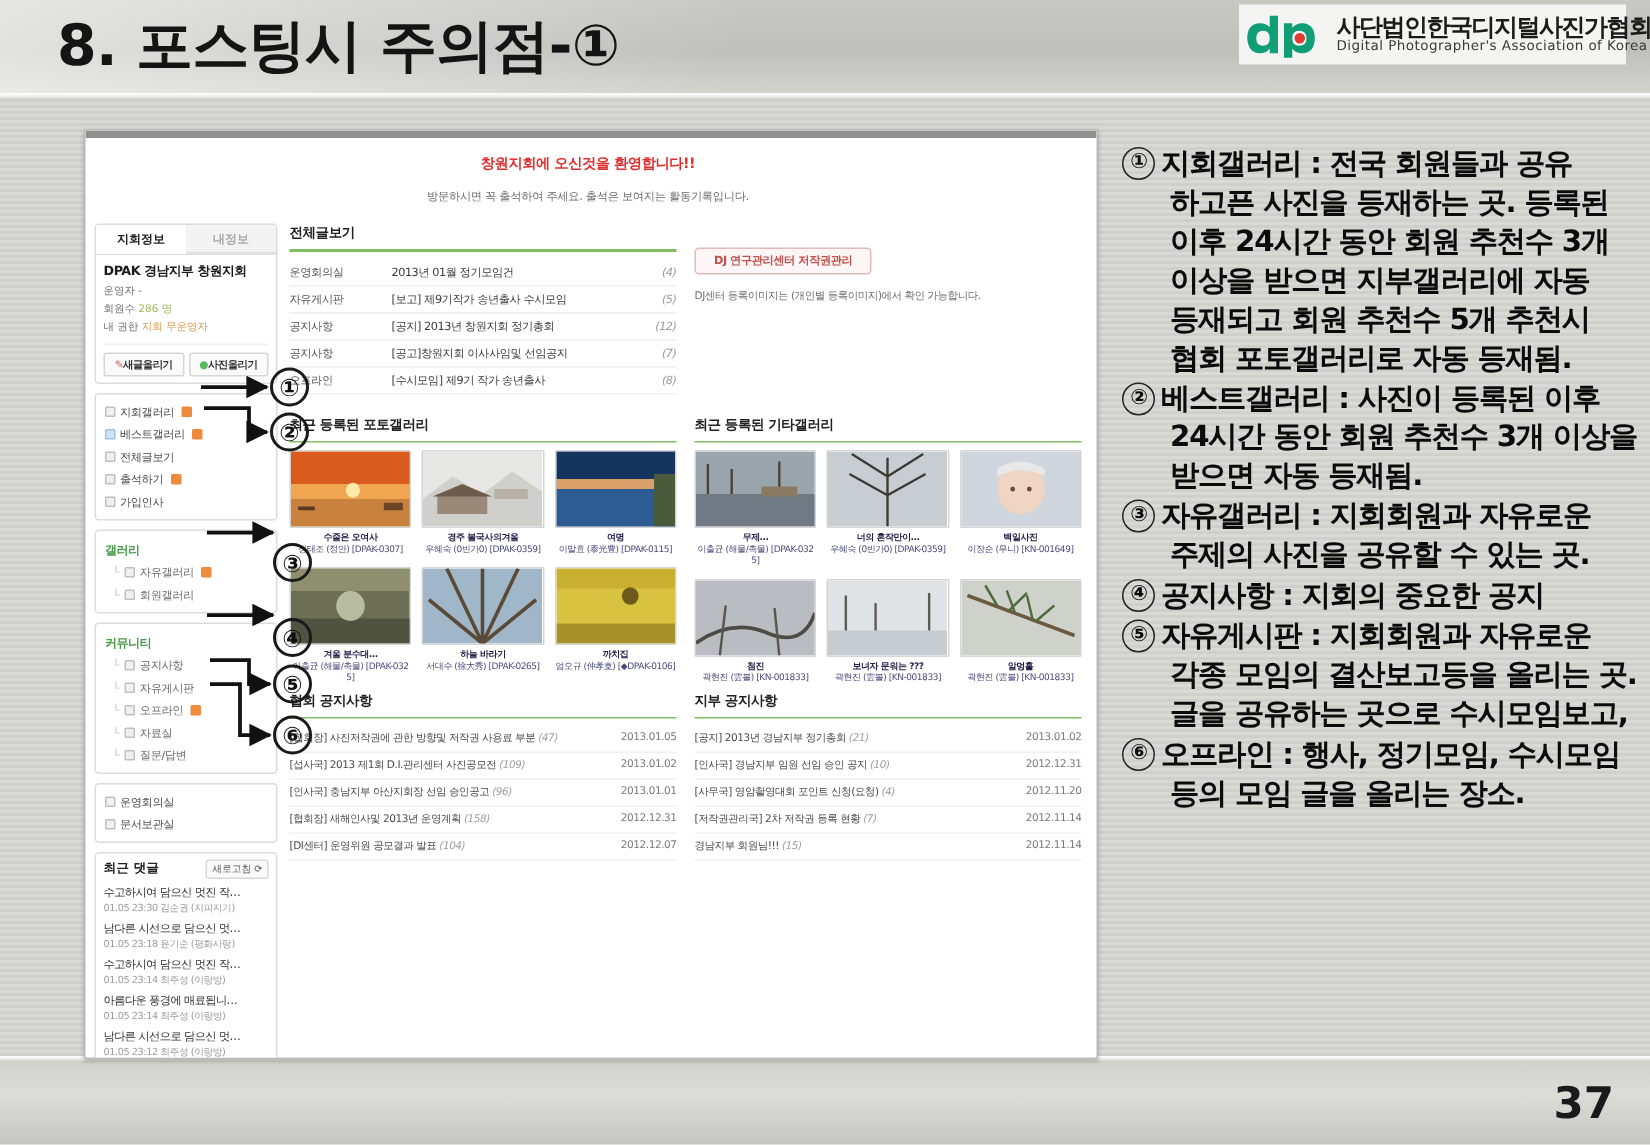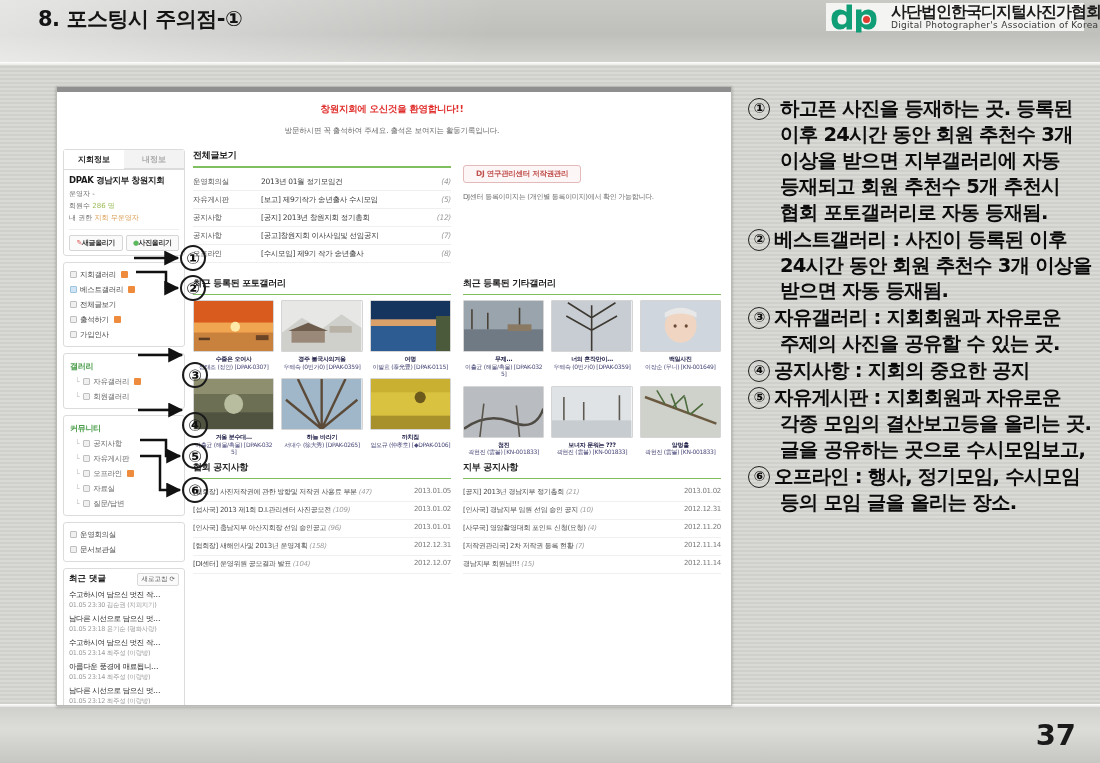--- a/index.html
+++ b/index.html
@@ -30,27 +30,27 @@
     background: linear-gradient(to bottom, #ffffff, #e8e8e5);
   }
   .bg-divider-bottom {
     position: absolute; left: 0; top: 704px; width: 1100px; height: 3px;
     background: linear-gradient(to bottom, #ffffff, #e2e2df);
   }
 
   
   .slide-title {
     position: absolute; left: 38px; top: 5px;
-    font-size: 21px; font-weight: bold; color: #141414;
+    font-size: 38px; font-weight: bold; color: #141414;
     letter-spacing: -0.5px; white-space: nowrap;
   }
 
   
   .logo-box {
-    position: absolute; left: 826px; top: 3px; width: 258px; height: 28px;
+    position: absolute; left: 826px; top: 3px; width: 258px; height: 40px;
     background: #f4f4f2; display: flex; align-items: center; padding-left: 4px;
   }
   .logo-mark { width: 56px; height: 34px; flex: 0 0 auto; }
   .logo-text { margin-left: 5px; line-height: 1.05; }
   .logo-kr { font-size: 16px; font-weight: bold; color: #1b1b1b; letter-spacing: -1px; white-space: nowrap;}
   .logo-en { font-size: 9px; color: #3a3a3a; letter-spacing: .3px; white-space: nowrap;}
 
   
   .explain {
     position: absolute; left: 748px; top: 96px; width: 348px;
@@ -660,20 +660,21 @@
   <div class="circ" style="left:182px; top:362px;">③</div>
   <div class="circ" style="left:182px; top:412px;">④</div>
   <div class="circ" style="left:182px; top:443px;">⑤</div>
   <div class="circ" style="left:182px; top:477px;">⑥</div>
 </div>
 
 <div class="explain">
   <div class="ex-item">
     <div class="ex-num">①</div>
     <div class="ex-body">
+      <span class="ln">지회갤러리 : 전국 회원들과 공유</span>
       <span class="ln ind">하고픈 사진을 등재하는 곳. 등록된</span>
       <span class="ln ind">이후 24시간 동안 회원 추천수 3개</span>
       <span class="ln ind">이상을 받으면 지부갤러리에 자동</span>
       <span class="ln ind">등재되고 회원 추천수 5개 추천시</span>
       <span class="ln ind">협회 포토갤러리로 자동 등재됨.</span>
     </div>
   </div>
   <div class="ex-item">
     <div class="ex-num">②</div>
     <div class="ex-body">

